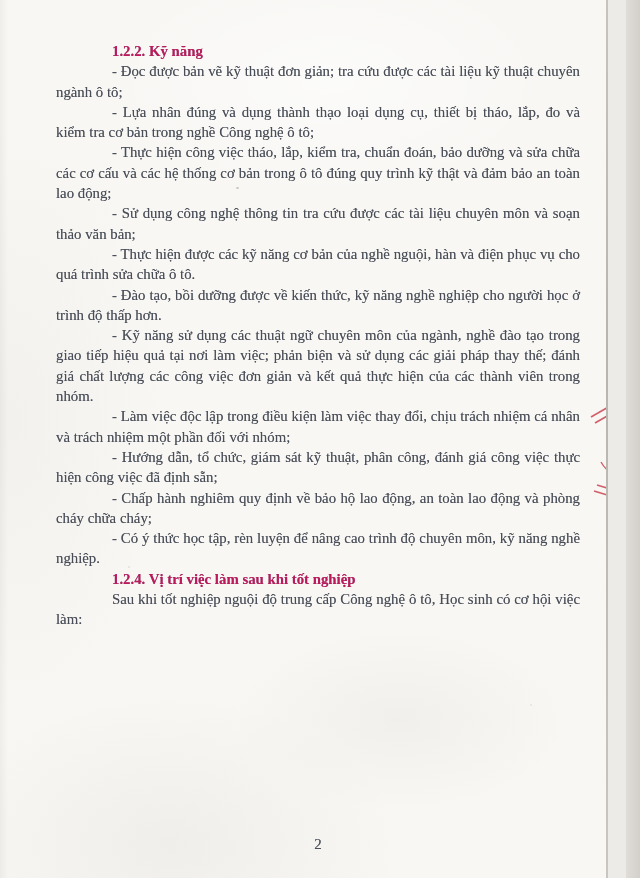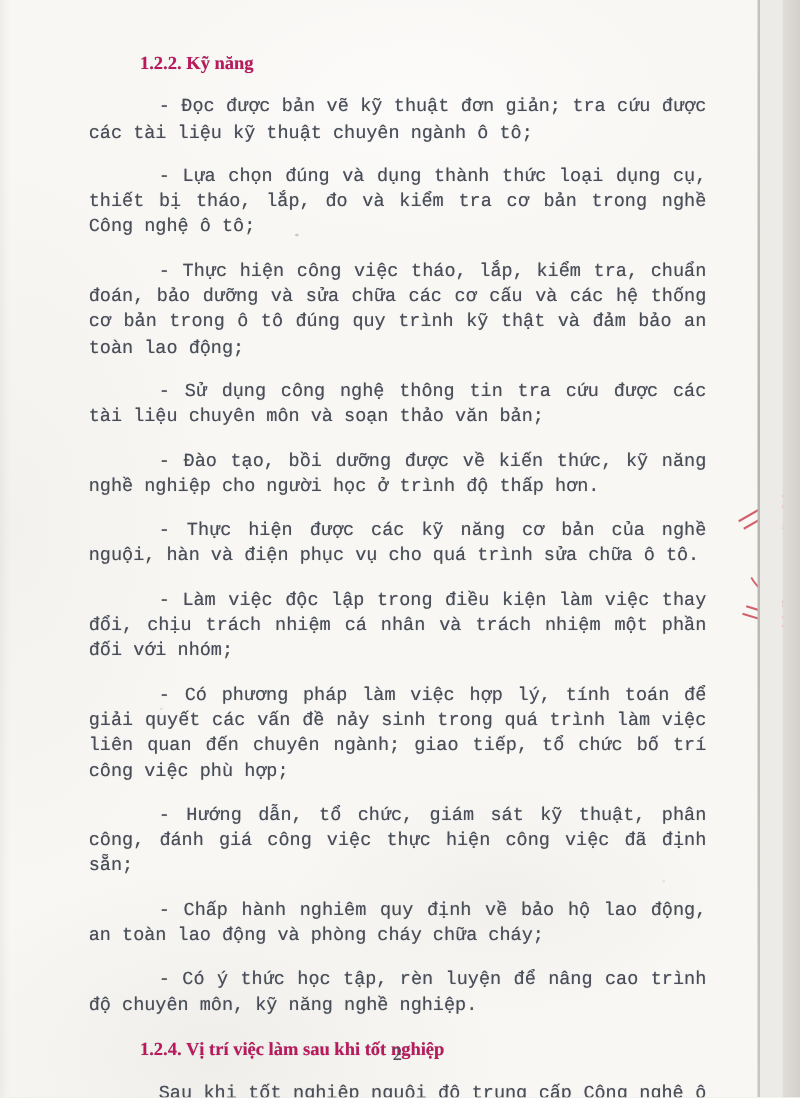--- a/index.html
+++ b/index.html
@@ -24,47 +24,47 @@
   .edge-light{position:absolute;top:0;bottom:0;left:608px;width:18px;background:#edebe7;}
   .edge-dark{position:absolute;top:0;bottom:0;left:626px;width:14px;background:linear-gradient(90deg,#e0ddd8,#d3d0cb);}
   .speck{position:absolute;border-radius:50%;background:rgba(110,112,118,0.35);}
   
   .content{
     position:absolute;top:41px;left:56px;width:524px;
     font-size:14.8px;line-height:20.3px;
     color:#484d57;text-align:justify;
     text-shadow:0 0 0.6px rgba(72,77,87,0.55);
   }
-  .content p{margin:15px;text-indent:56px;font-family:Liberation Mono, monospace;}
+  .content p{margin:0;text-indent:56px;}
   .content h3{margin:0;text-indent:56px;font-size:14.8px;line-height:20.3px;font-weight:bold;color:#be185d;}
   .page-number{
     position:absolute;top:836px;left:56px;width:524px;text-align:center;
     font-size:15px;color:#4a4f59;text-shadow:0 0 0.6px rgba(72,77,87,0.5);
   }
   .stamp{position:absolute;left:588px;top:384px;opacity:0.88;}
   .stamp text{font-family:"Liberation Sans","DejaVu Sans",sans-serif;font-weight:bold;}
 </style>
 </head>
 <body>
 
 <div class="page">
 
   <div class="shade"></div>
 
   <div class="content">
     <h3>1.2.2.  Kỹ năng</h3>
     <p>- Đọc được bản vẽ kỹ thuật đơn giản; tra cứu được các tài liệu kỹ thuật chuyên ngành ô tô;</p>
-    <p>- Lựa chọn đúng và dụng thành thức loại dụng cụ, thiết bị tháo, lắp, đo và kiểm tra cơ bản trong nghề Công nghệ ô tô;</p>
+    <p>- Lựa nhân đúng và dụng thành thạo loại dụng cụ, thiết bị tháo, lắp, đo và kiểm tra cơ bản trong nghề Công nghệ ô tô;</p>
     <p>- Thực hiện công việc tháo, lắp, kiểm tra, chuẩn đoán, bảo dưỡng và sửa chữa các cơ cấu và các hệ thống cơ bản trong ô tô đúng quy trình kỹ thật và đảm bảo an toàn lao động;</p>
     <p>- Sử dụng công nghệ thông tin tra cứu được các  tài liệu chuyên môn và soạn thảo văn bản;</p>
+    <p>- Thực hiện được các kỹ năng cơ bản của nghề nguội, hàn và điện phục vụ cho quá trình sửa chữa ô tô.</p>
     <p>- Đào tạo, bồi dưỡng được về kiến thức, kỹ năng nghề nghiệp cho người học ở trình độ thấp hơn.</p>
-    <p>- Thực hiện được các kỹ năng cơ bản của nghề nguội, hàn và điện phục vụ cho quá trình sửa chữa ô tô.</p>
+    <p>- Kỹ năng sử dụng các thuật ngữ chuyên môn của ngành, nghề đào tạo trong giao tiếp hiệu quả tại nơi làm việc; phản biện và sử dụng các giải pháp thay thế; đánh giá chất lượng các công việc đơn giản và kết quả thực hiện của các thành viên trong nhóm.</p>
 
     <p>- Làm việc độc lập trong điều kiện làm việc thay đổi, chịu trách nhiệm cá nhân và trách nhiệm một phần đối với nhóm;</p>
-    <p>- Có phương pháp làm việc hợp lý, tính toán để giải quyết các vấn đề nảy sinh trong quá trình làm việc liên quan đến chuyên ngành; giao tiếp, tổ chức bố trí công việc phù hợp;</p>
     <p>- Hướng dẫn, tổ chức, giám sát kỹ thuật, phân công, đánh giá công việc thực hiện công việc đã định sẵn;</p>
     <p>- Chấp hành nghiêm quy định về bảo hộ lao động, an toàn lao động và phòng cháy chữa cháy;</p>
     <p>- Có ý thức học tập, rèn luyện để nâng cao trình độ chuyên môn, kỹ năng nghề nghiệp.</p>
 
     <h3>1.2.4. Vị trí việc làm sau khi tốt nghiệp</h3>
     <p>Sau khi tốt nghiệp nguội độ trung cấp Công nghệ ô tô, Học sinh  có cơ hội việc làm:</p>
   </div>
 
   <svg class="stamp" width="54" height="124" viewBox="0 0 54 124">
     <g>

